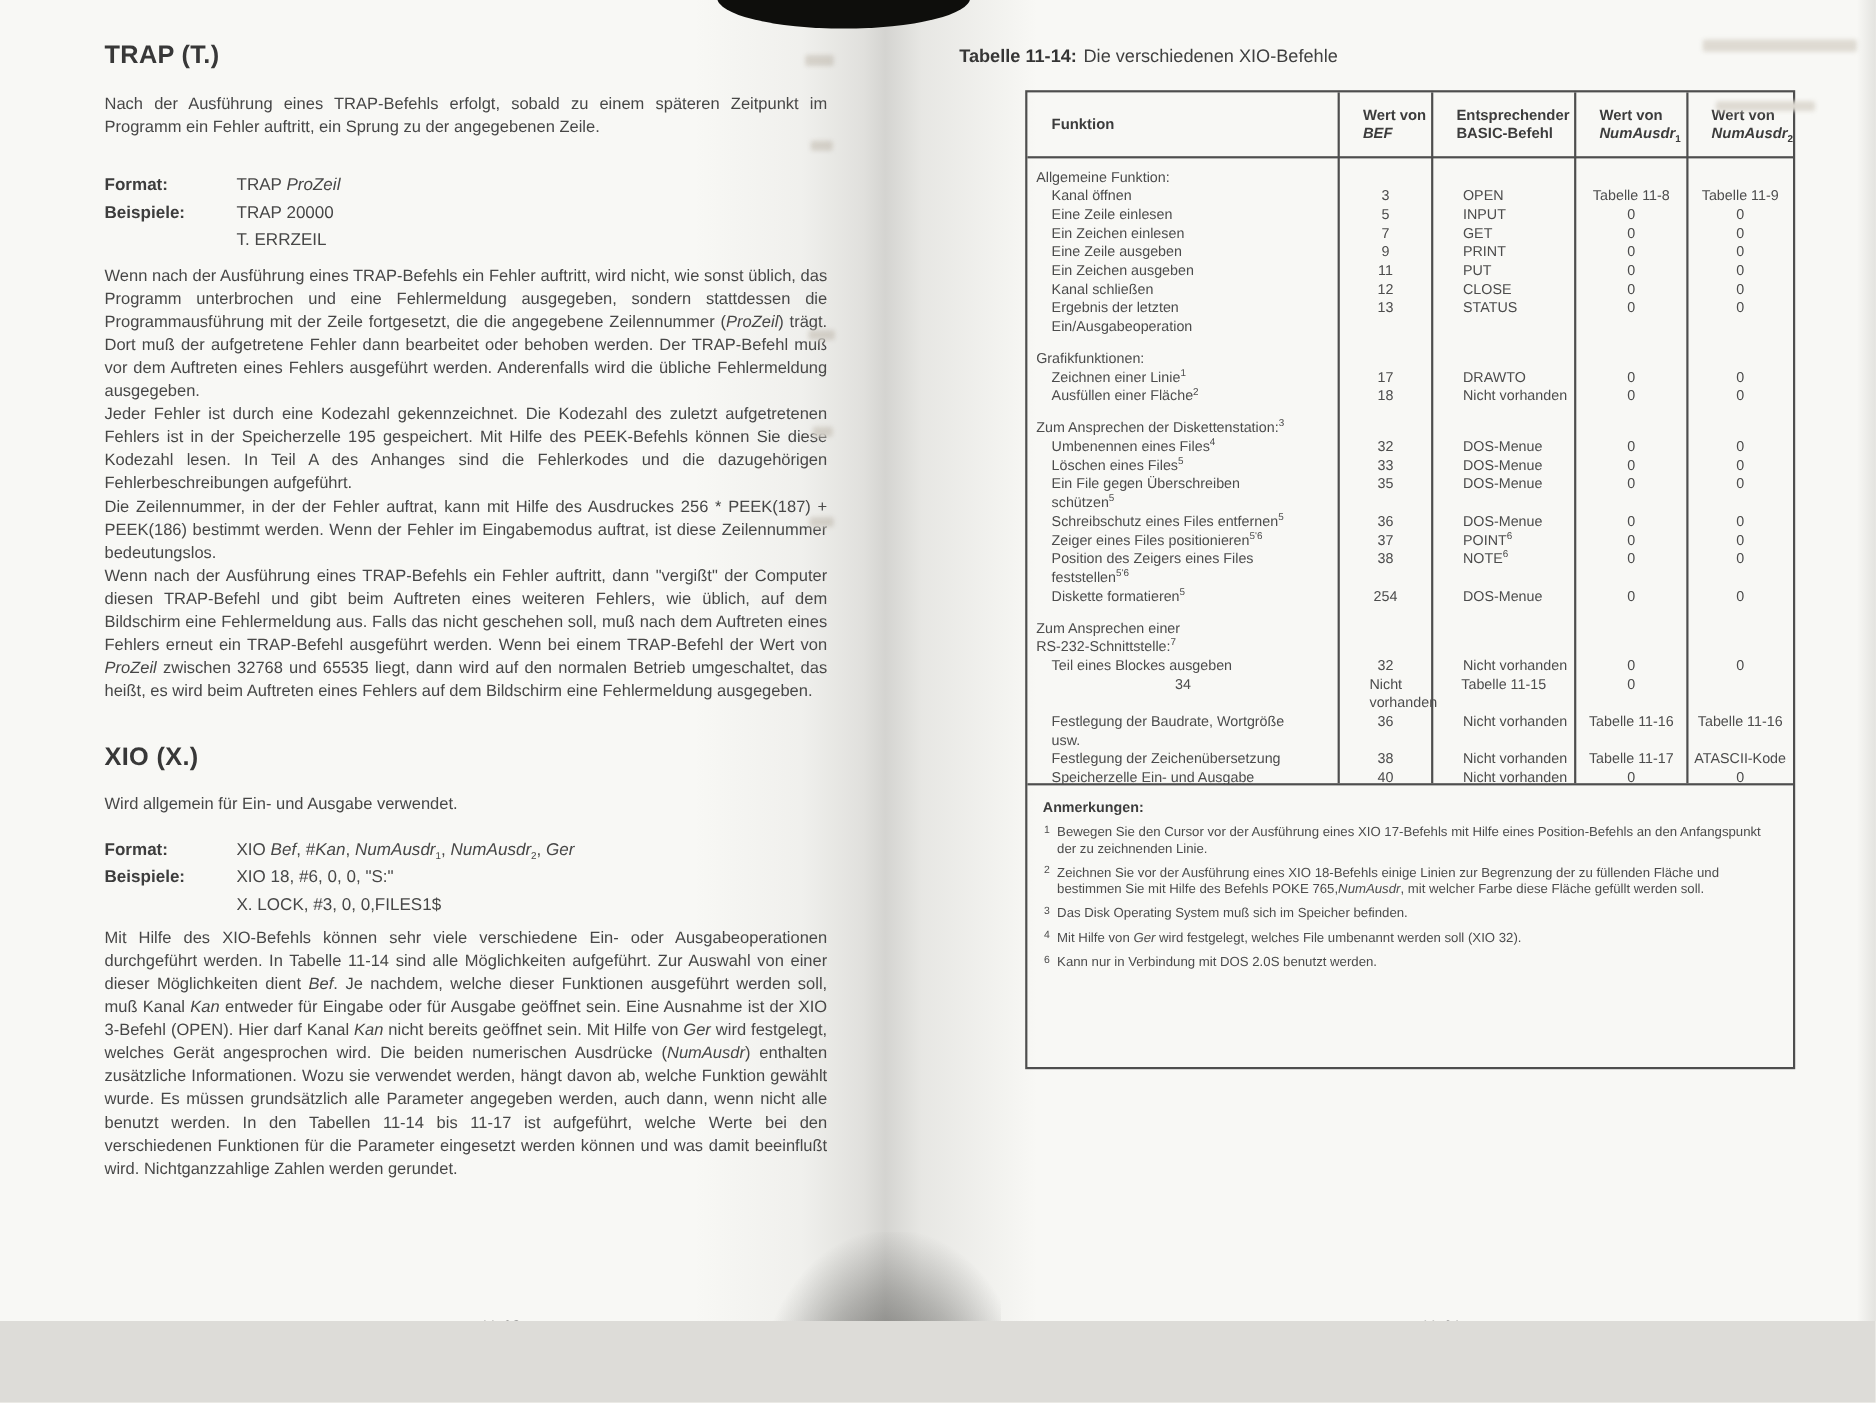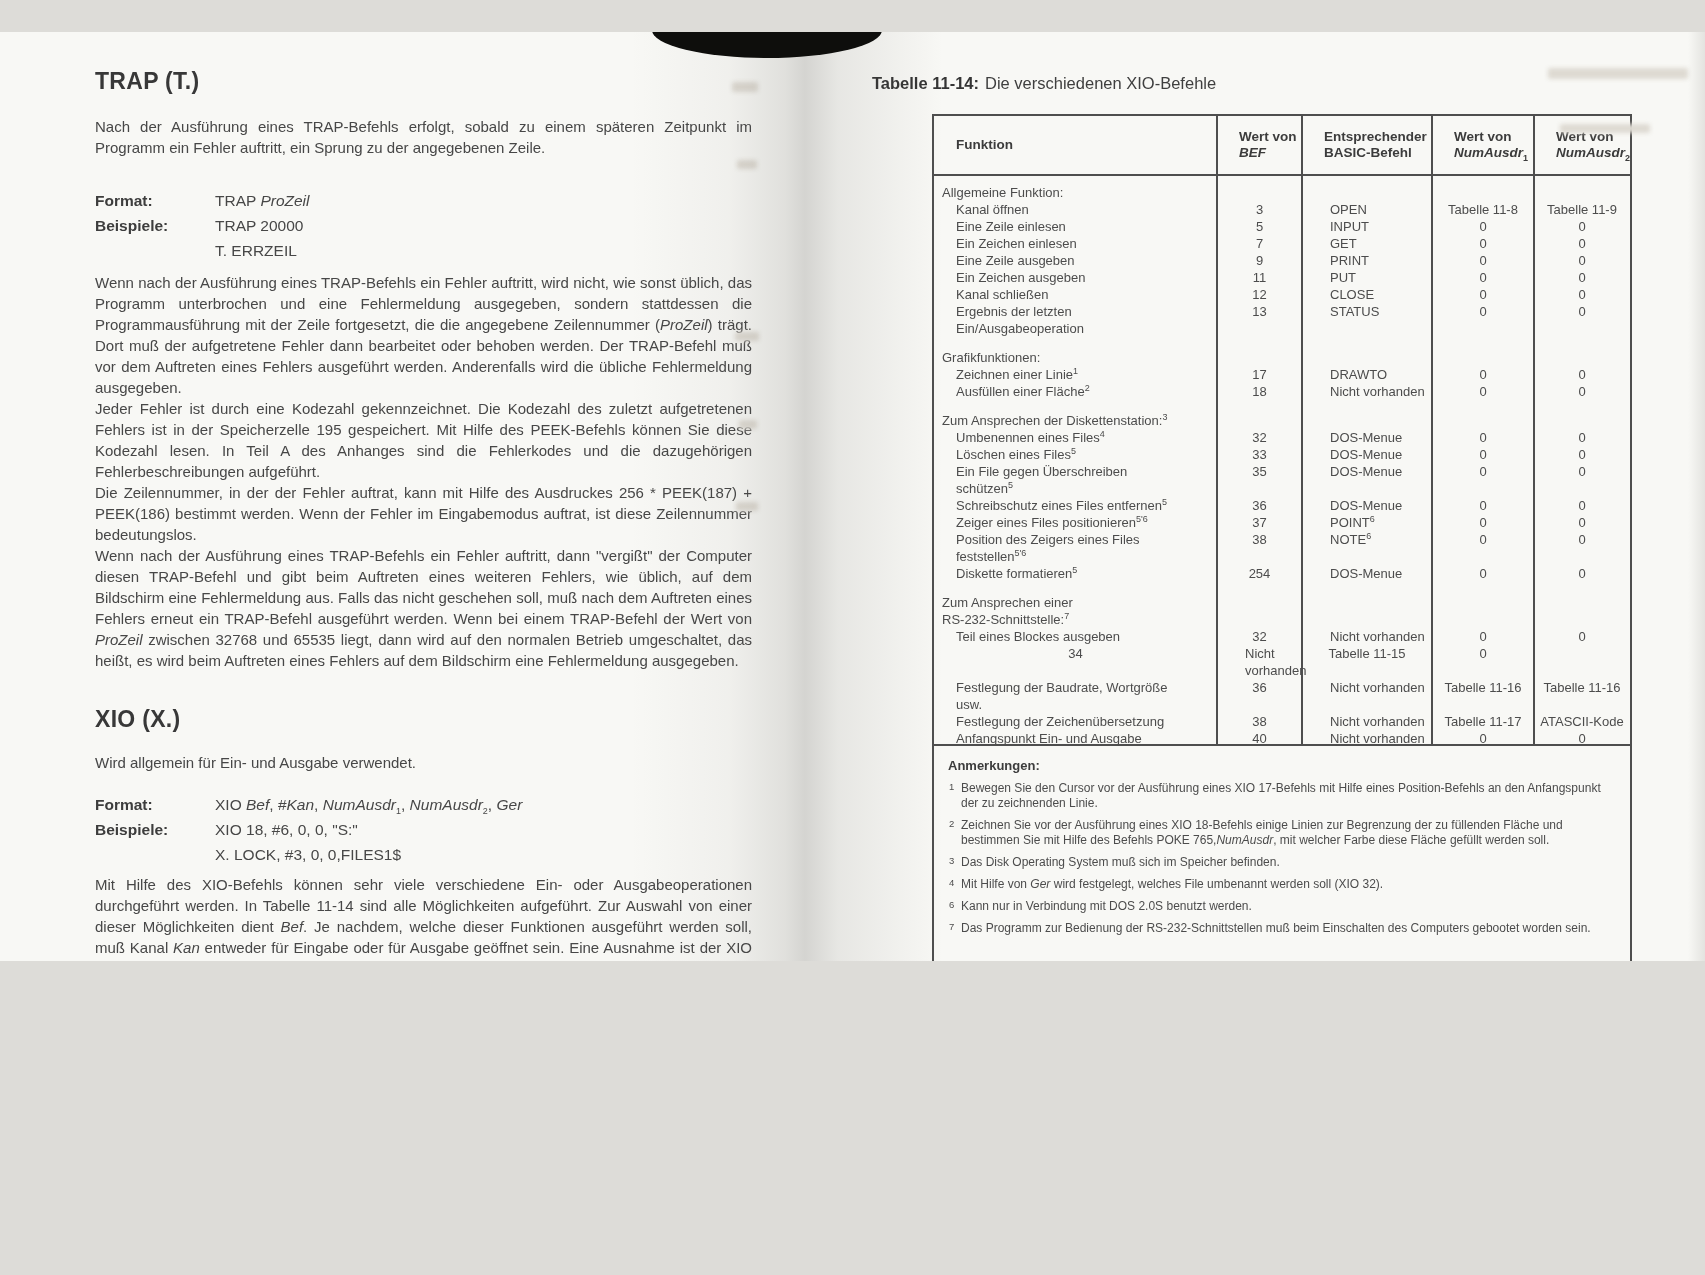--- a/index.html
+++ b/index.html
@@ -1,21 +1,20 @@
 <!DOCTYPE html>
 <html><head>
 <meta charset="utf-8">
 <style>
   html,body{margin:0;padding:0;background:#dddcd8;}
   #canvas{
-    position:relative;width:1705px;height:929px;overflow:hidden;
+    position:relative;width:1705px;height:1201px;overflow:hidden;
     background:#f8f8f5;
     font-family:"Liberation Sans","DejaVu Sans",sans-serif;
     color:#474747;
-    margin-top:32px;
   }
   .abs{position:absolute;}
   i{font-style:italic;}
   sup{font-size:9px;line-height:0;vertical-align:super;}
   sub{font-size:9px;line-height:0;vertical-align:sub;}
 
   
   .h1{font-size:23px;font-weight:bold;color:#383838;letter-spacing:.3px;}
   #trap-heading{left:95px;top:36px;}
   #trap-intro{left:95px;top:84px;width:657px;}
@@ -292,39 +291,38 @@
           <div class="cell c">Tabelle 11-16</div>
         </div>
         <div class="trow">
           <div class="cell f item">Festlegung der Zeichenübersetzung</div>
           <div class="cell c">38</div>
           <div class="cell l">Nicht vorhanden</div>
           <div class="cell c">Tabelle 11-17</div>
           <div class="cell c">ATASCII-Kode</div>
         </div>
         <div class="trow">
-          <div class="cell f item">Anfangspunkt Ein- und Ausgabe</div>
+          <div class="cell f item">Speicherzelle Ein- und Ausgabe</div>
           <div class="cell c">40</div>
           <div class="cell l">Nicht vorhanden</div>
           <div class="cell c">0</div>
           <div class="cell c">0</div>
         </div>
       </div>
 
     <div class="hdivider"></div>
 
     <div id="notes">
       <div id="notes-heading">Anmerkungen:</div>
       <div id="notes-list">
           <div class="note"><span class="n">1</span><span>Bewegen Sie den Cursor vor der Ausführung eines XIO 17-Befehls mit Hilfe eines Position-Befehls an den Anfangspunkt der zu zeichnenden Linie.</span></div>
           <div class="note"><span class="n">2</span><span>Zeichnen Sie vor der Ausführung eines XIO 18-Befehls einige Linien zur Begrenzung der zu füllenden Fläche und bestimmen Sie mit Hilfe des Befehls POKE 765,<i>NumAusdr</i>, mit welcher Farbe diese Fläche gefüllt werden soll.</span></div>
           <div class="note"><span class="n">3</span><span>Das Disk Operating System muß sich im Speicher befinden.</span></div>
           <div class="note"><span class="n">4</span><span>Mit Hilfe von <i>Ger</i> wird festgelegt, welches File umbenannt werden soll (XIO 32).</span></div>
           <div class="note"><span class="n">6</span><span>Kann nur in Verbindung mit DOS 2.0S benutzt werden.</span></div>
-          <div class="note"><span class="n">7</span><span>Das Programm zur Bedienung der RS-232-Schnittstellen muß beim Einschalten des Computers gebootet worden sein.</span></div>
         </div>
     </div>
   </div>
 
   <div class="abs pagenum" id="pn-right">11-61</div>
 
   <div class="abs ghost" style="left:732px;top:50px;width:26px;height:10px"></div>
   <div class="abs ghost" style="left:737px;top:128px;width:20px;height:9px"></div>
   <div class="abs ghost" style="left:735px;top:300px;width:24px;height:9px"></div>
   <div class="abs ghost" style="left:739px;top:388px;width:18px;height:9px"></div>

